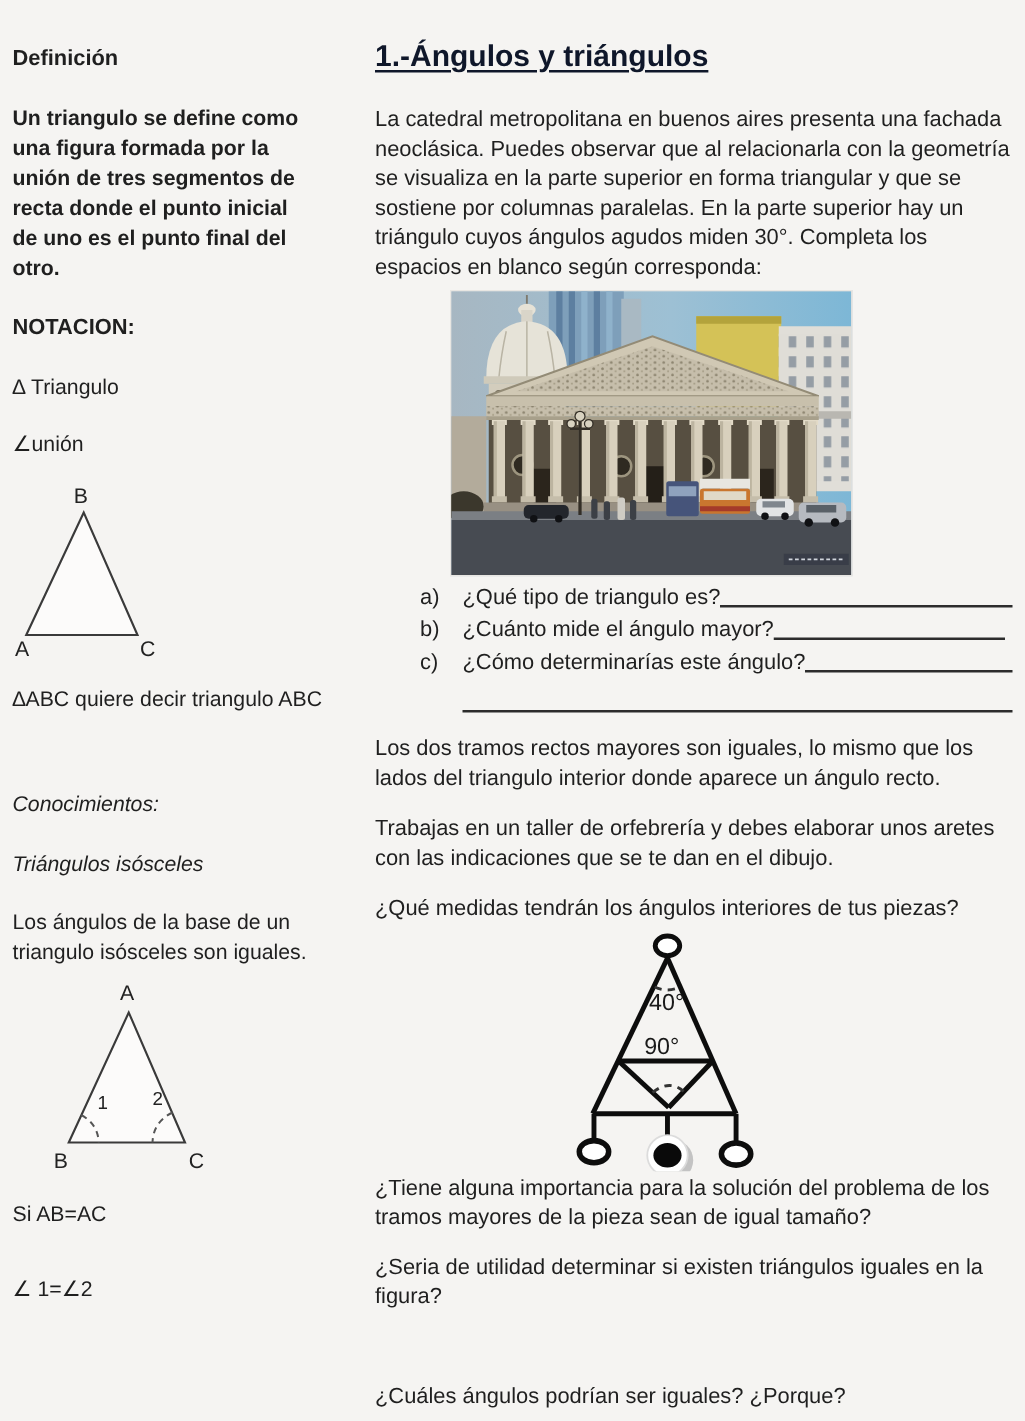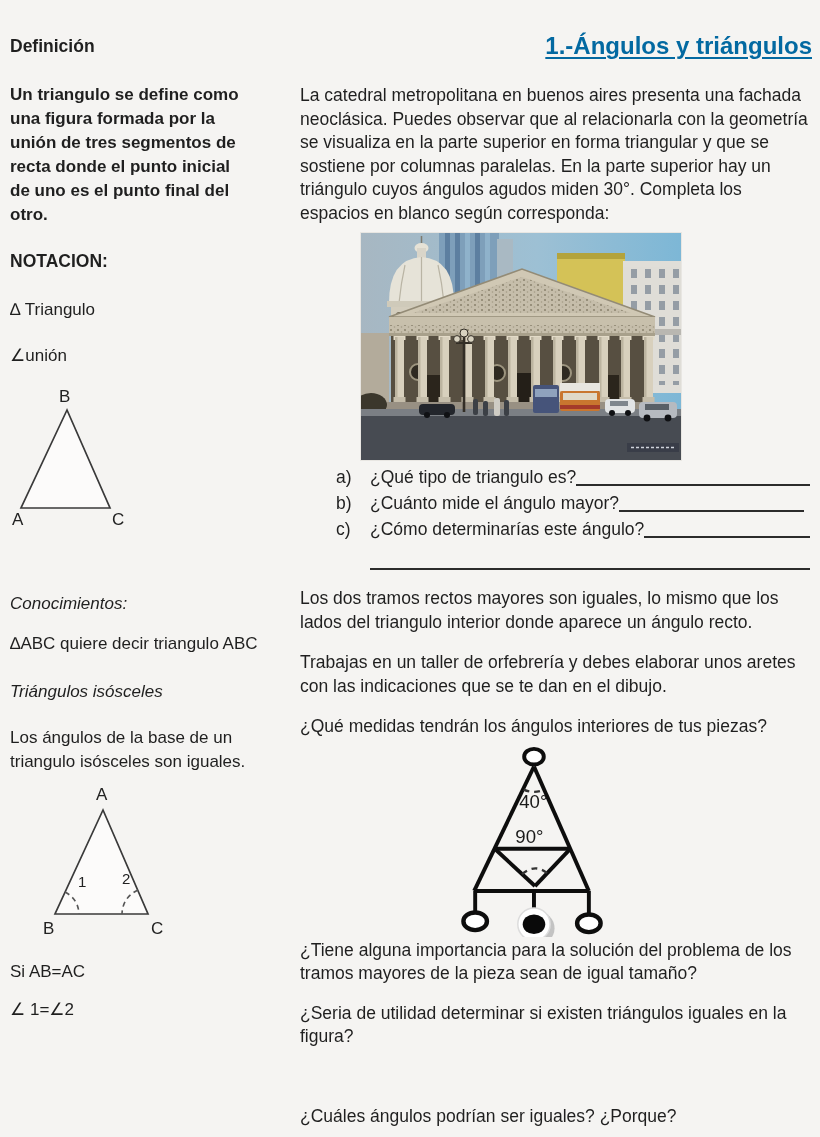--- a/index.html
+++ b/index.html
@@ -21,25 +21,25 @@
   .not-head   { margin-top:24px; }
   .not-item1  { margin-top:26px; }
   .not-item2  { margin-top:22px; }
   .tri1-svg   { display:block; margin:16px 0 0 2px; }
   .tri1-cap   { margin-top:16px; width:250px; }
   .conoc      { margin-top:60px; font-size:17px; }
   .isos-head  { margin-top:24px; font-size:17px; }
   .isos-text  { margin-top:22px; width:248px; }
   .tri2-svg   { display:block; margin:10px 0 0 28px; }
   .si-line    { margin-top:14px; }
-  .ang-line   { margin-top:14px; }
+  .ang-line   { margin-top:36px; }
 
   .page-title {
-    margin:32px 0 0; text-align:right;
-    font-size:24px; font-weight:bold; color:#0369a1;
+    margin:32px 0 0; text-align:left;
+    font-size:24px; font-weight:bold; color:#0f172a;
     text-decoration:underline; text-decoration-thickness:2px; text-underline-offset:3px;
   }
   .intro      { margin-top:24px; width:512px; }
   .photo-wrap { margin:7px 0 0 60px; width:320px; height:227px; border:1px solid #e8e6e2; background:#cfd6da; }
   .q-list     { margin-top:3px; }
   .q-row      { display:flex; align-items:flex-end; font-size:17.5px; line-height:26px; }
   .q-letter   { flex:none; width:34px; padding-left:36px; }
   .q-text     { flex:none; white-space:nowrap; }
   .blank-line { flex:1 1 auto; border-bottom:2px solid #2c2c2c; margin:0 2px 4px 0; height:20px; }
   .lone-blank { margin:8px 2px 0 70px; border-bottom:2px solid #2c2c2c; height:18px; }
@@ -66,22 +66,22 @@
   <p class="txt not-item1">∆ Triangulo</p>
   <p class="txt not-item2">∠unión</p>
 
   <svg class="tri1-svg" width="125" height="148" viewBox="0 0 125 148">
     <polygon points="55,26 9,124 98,124" fill="#fcfbfa" stroke="#3a3a3a" stroke-width="1.7"></polygon>
     <text class="tri-label" x="47" y="18">B</text>
     <text class="tri-label" x="0" y="141">A</text>
     <text class="tri-label" x="100" y="141">C</text>
   </svg>
 
+  <p class="txt tri1-cap">∆ABC quiere decir triangulo ABC</p>
   <p class="txt italic conoc">Conocimientos:</p>
-  <p class="txt tri1-cap">∆ABC quiere decir triangulo ABC</p>
   <p class="txt italic isos-head">Triángulos isósceles</p>
   <p class="txt isos-text">Los ángulos de la base de un triangulo isósceles son iguales.</p>
 
   <svg class="tri2-svg" width="130" height="162" viewBox="0 0 130 162">
     <polygon points="65,26 17,130 110,130" fill="#fcfbfa" stroke="#3a3a3a" stroke-width="1.7"></polygon>
     <path d="M 27,108 Q 40.4,115.2 41,130" fill="none" stroke="#555" stroke-width="1.6" stroke-dasharray="5 4"></path>
     <path d="M 100,106 Q 84.6,113.4 84,130" fill="none" stroke="#555" stroke-width="1.6" stroke-dasharray="5 4"></path>
     <text class="tri-label" x="58" y="16">A</text>
     <text class="tri-label" x="5" y="150">B</text>
     <text class="tri-label" x="113" y="150">C</text>

